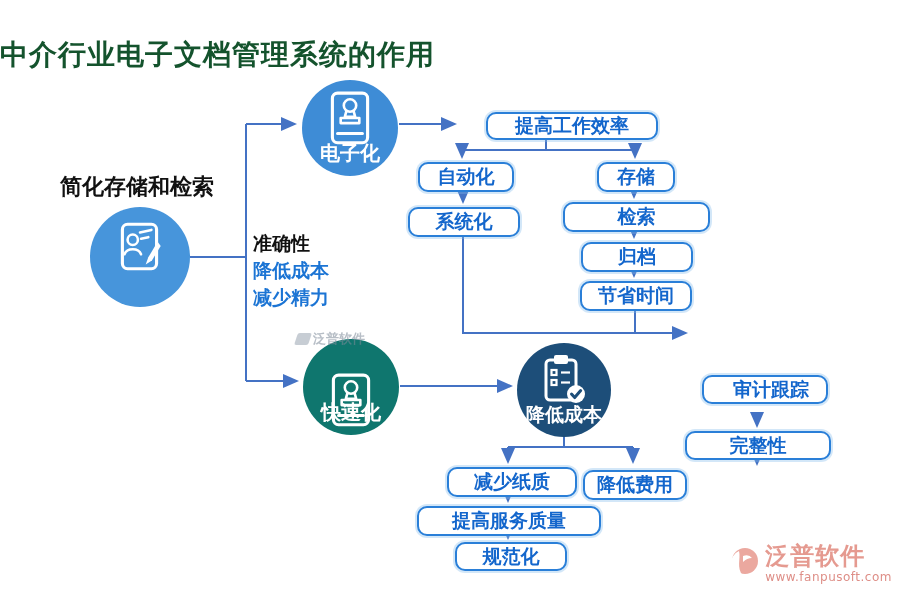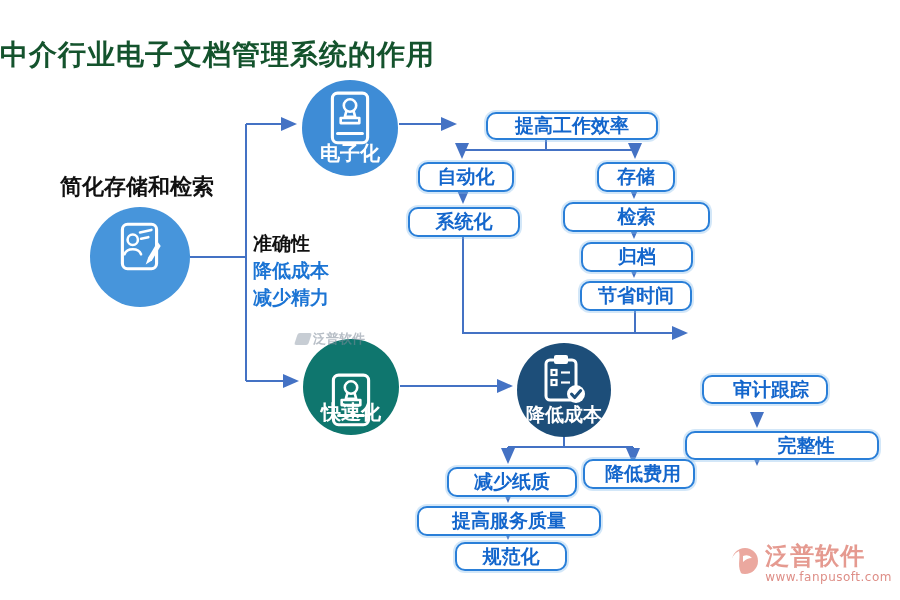--- a/index.html
+++ b/index.html
@@ -171,23 +171,23 @@
 
 
   <div class="nbox" style="left:462px;top:112px;width:168px;height:24px;margin-left:24px;">提高工作效率</div>
   <div class="nbox" style="left:418px;top:162px;width:92px;height:26px;">自动化</div>
   <div class="nbox" style="left:597px;top:162px;width:74px;height:26px;">存储</div>
   <div class="nbox" style="left:408px;top:207px;width:108px;height:26px;">系统化</div>
   <div class="nbox" style="left:563px;top:202px;width:143px;height:26px;">检索</div>
   <div class="nbox" style="left:581px;top:242px;width:108px;height:26px;">归档</div>
   <div class="nbox" style="left:580px;top:281px;width:108px;height:26px;">节省时间</div>
   <div class="nbox" style="left:702px;top:375px;width:110px;height:25px;padding-left:12px;">审计跟踪</div>
-  <div class="nbox" style="left:685px;top:431px;width:142px;height:25px;padding-left:48px;">完整性</div>
+  <div class="nbox" style="left:685px;top:431px;width:142px;height:25px;">完整性</div>
   <div class="nbox" style="left:447px;top:467px;width:126px;height:26px;">减少纸质</div>
-  <div class="nbox" style="left:583px;top:459px;width:100px;height:26px;padding-left:8px;">降低费用</div>
+  <div class="nbox" style="left:583px;top:470px;width:100px;height:26px;">降低费用</div>
   <div class="nbox" style="left:417px;top:506px;width:180px;height:26px;">提高服务质量</div>
   <div class="nbox" style="left:455px;top:542px;width:108px;height:25px;">规范化</div>
 
   <div class="watermark">
     <span class="wm-ic"></span>
     <span>泛普软件</span>
   </div>
 
   <div class="footer">
     <span>

